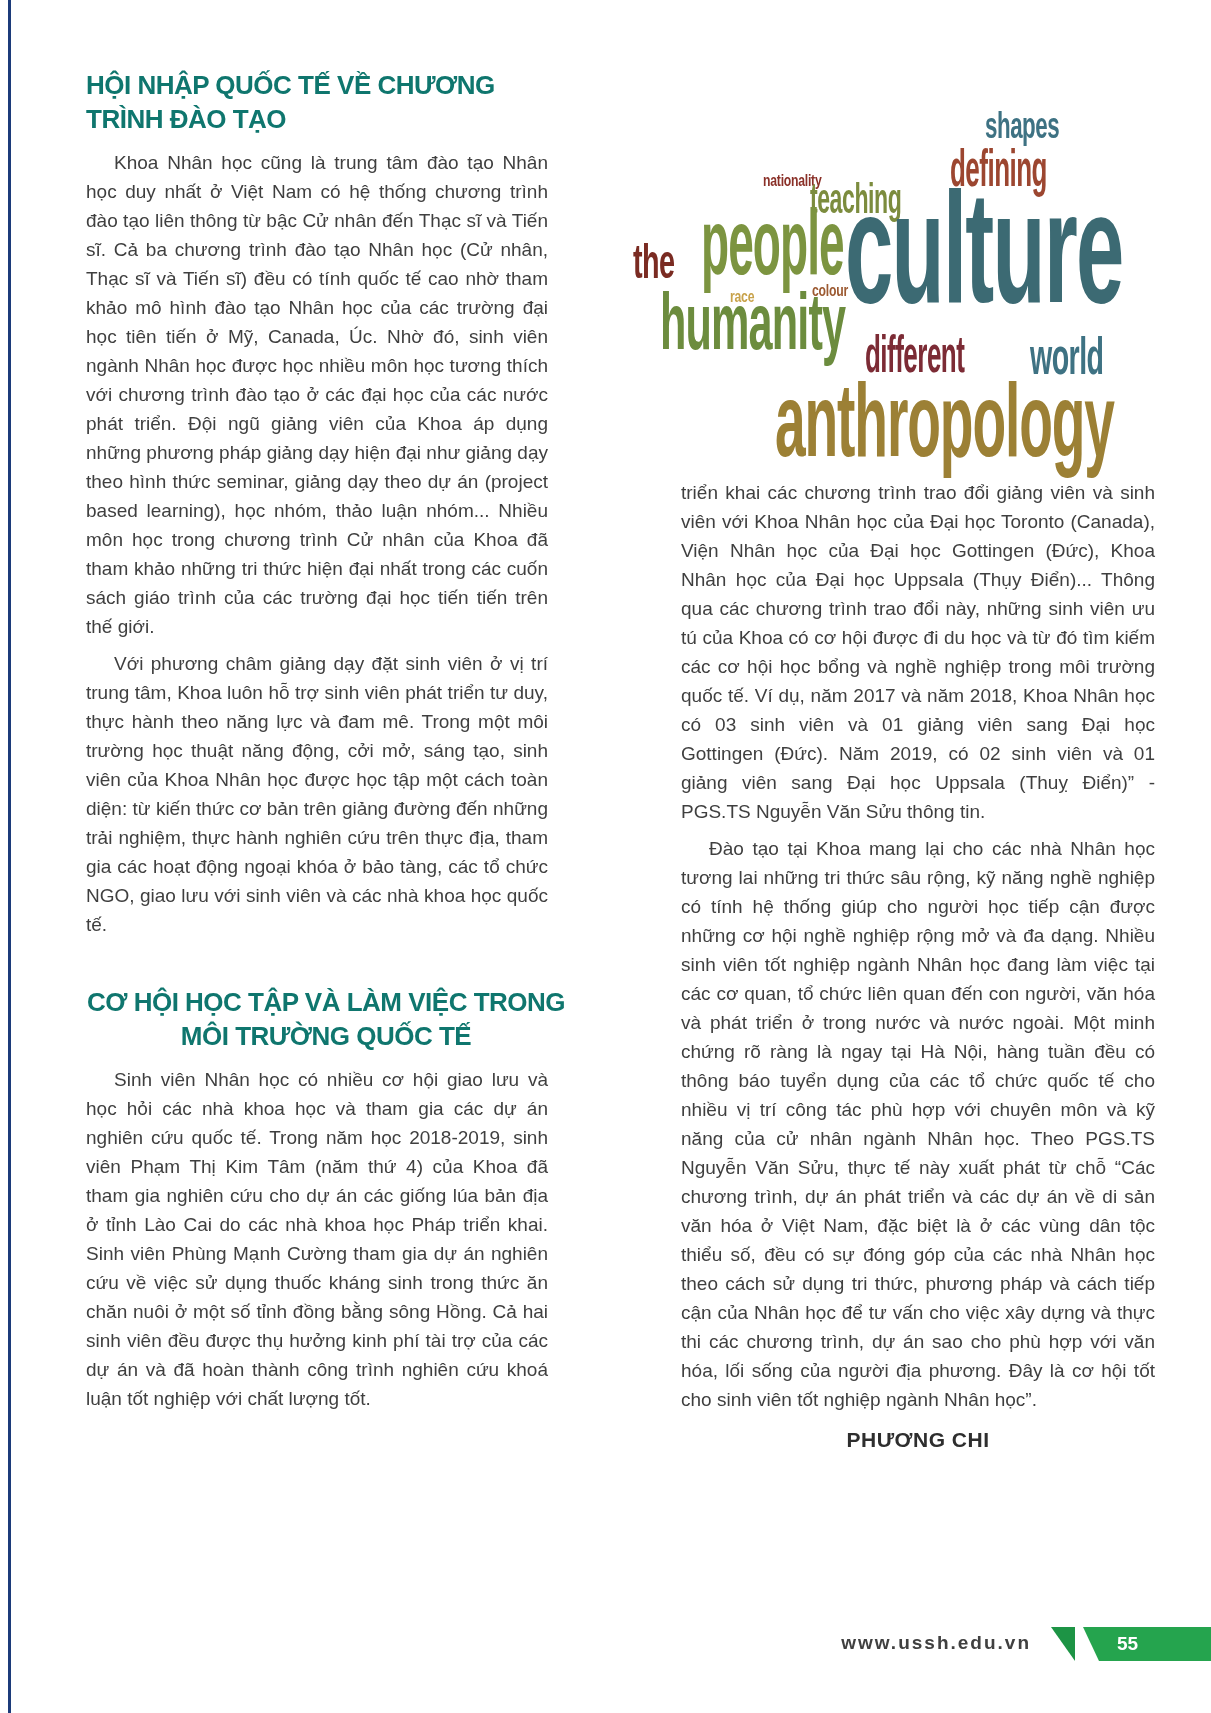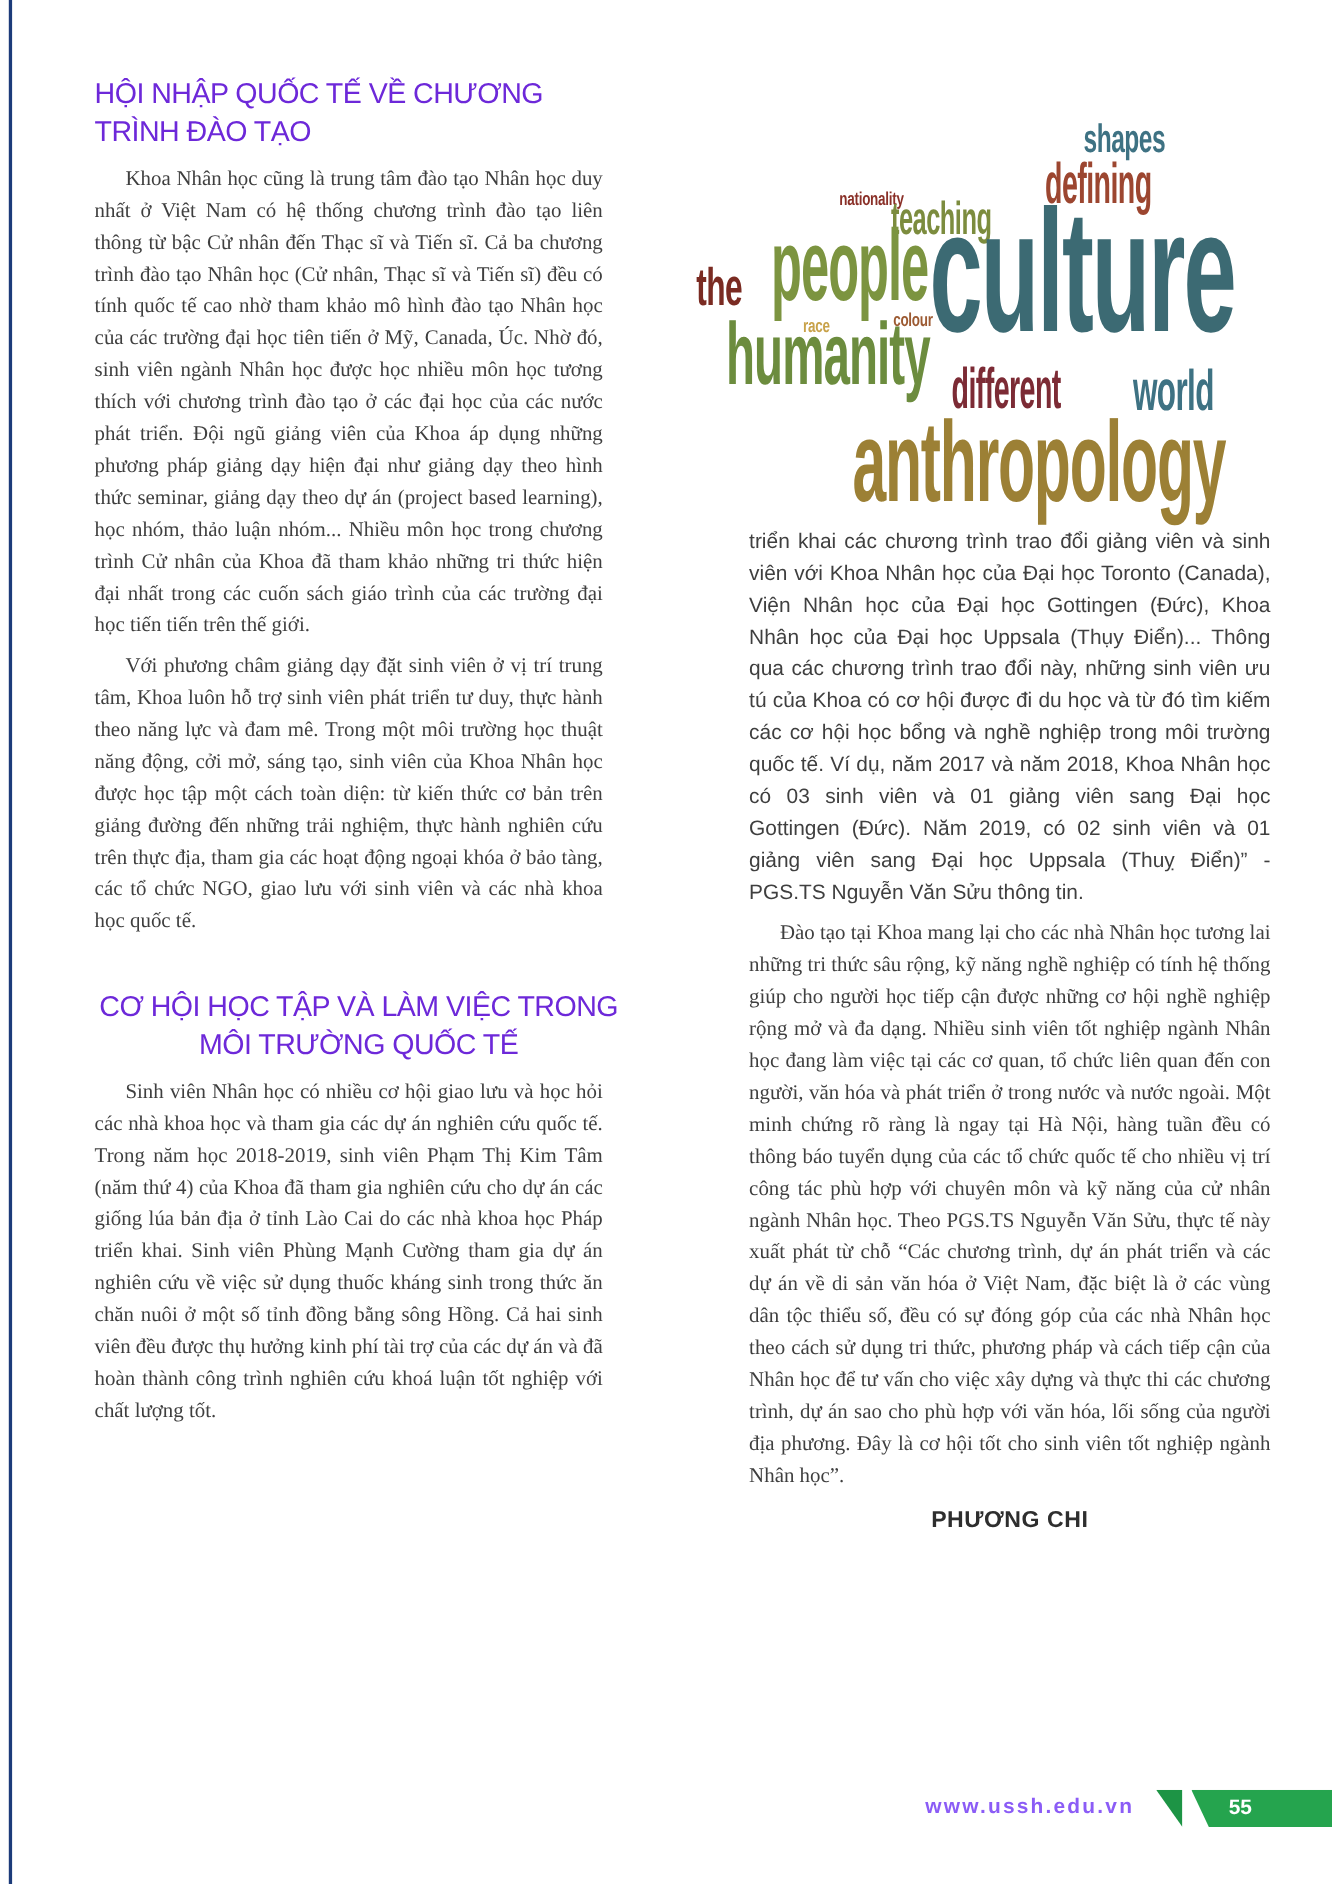--- a/index.html
+++ b/index.html
@@ -12,32 +12,32 @@
     color:#3f3f3f;
   }
   .edge-line{
     position:absolute;left:8px;top:0;width:3px;height:1713px;
     background:#1c3b7a;
   }
   .col-left{position:absolute;left:86px;top:68px;width:462px;}
   .col-right{position:absolute;left:656px;top:478px;width:474px;margin-left:25px;}
   h2.sec{
     margin:0 0 12px 0;
-    font-size:26px;line-height:34px;font-weight:normal;
+    font-size:26px;line-height:34px;font-weight:bold;
     letter-spacing:-0.5px;
-    color:#6d28d9;
+    color:#0f766e;
     width:480px;
   }
   h2.sec.second{margin-top:46px;text-align:center;}
   p.body{
     margin:0 0 8px 0;
     font-size:19px;line-height:29px;
     text-align:justify;
   }
-  p.ind{text-indent:28px;font-family:Liberation Serif, serif;}
+  p.ind{text-indent:28px;}
   .byline{
     margin-top:14px;
     font-size:21px;font-weight:bold;color:#2e2e2e;
     text-align:center;
     letter-spacing:0.5px;
   }
   
   .wordcloud{
     position:absolute;left:0;top:0;width:1093px;height:470px;
     pointer-events:none;
@@ -46,21 +46,21 @@
     position:absolute;
     font-weight:bold;
     line-height:1;
     white-space:nowrap;
     letter-spacing:-0.02em;
     transform-origin:0 0;
   }
   
   .footer-url{
     position:absolute;top:1632px;right:180px;
-    font-size:19px;font-weight:bold;color:#8b5cf6;
+    font-size:19px;font-weight:bold;color:#404040;
     letter-spacing:2px;
   }
   .footer-banner{
     position:absolute;top:1627px;right:0;width:160px;height:26px;
   }
   .banner-tip{
     position:absolute;left:0;top:0;width:24px;height:34px;
     background:#1d9445;
     clip-path:polygon(0 0,100% 0,100% 100%);
   }

